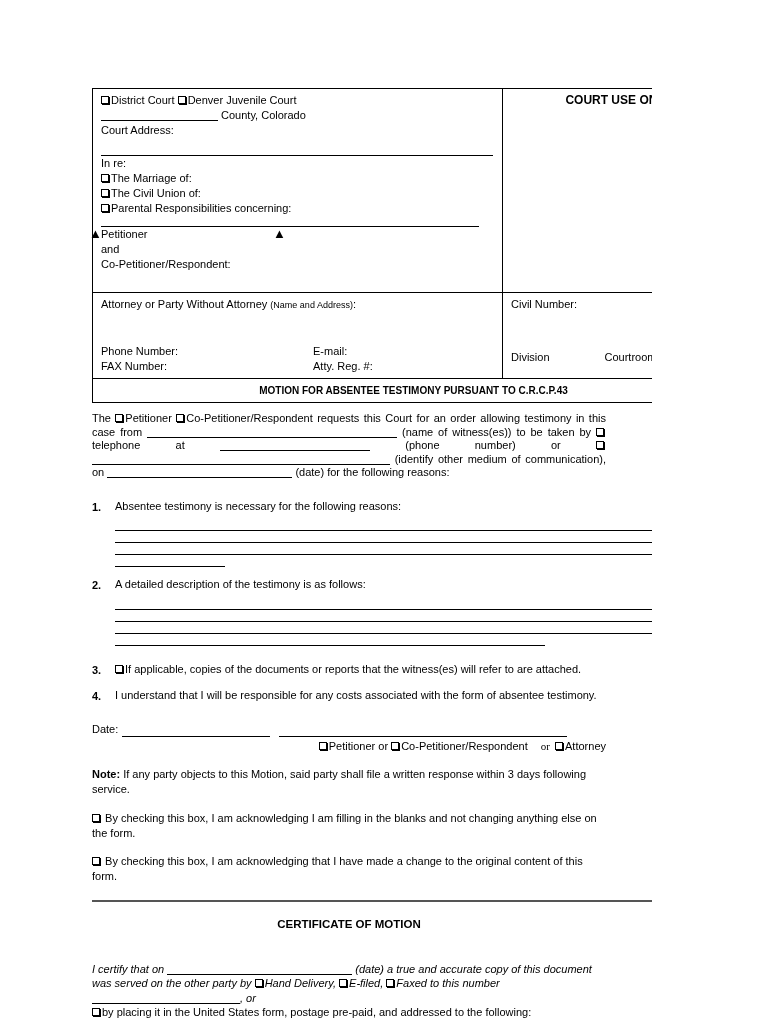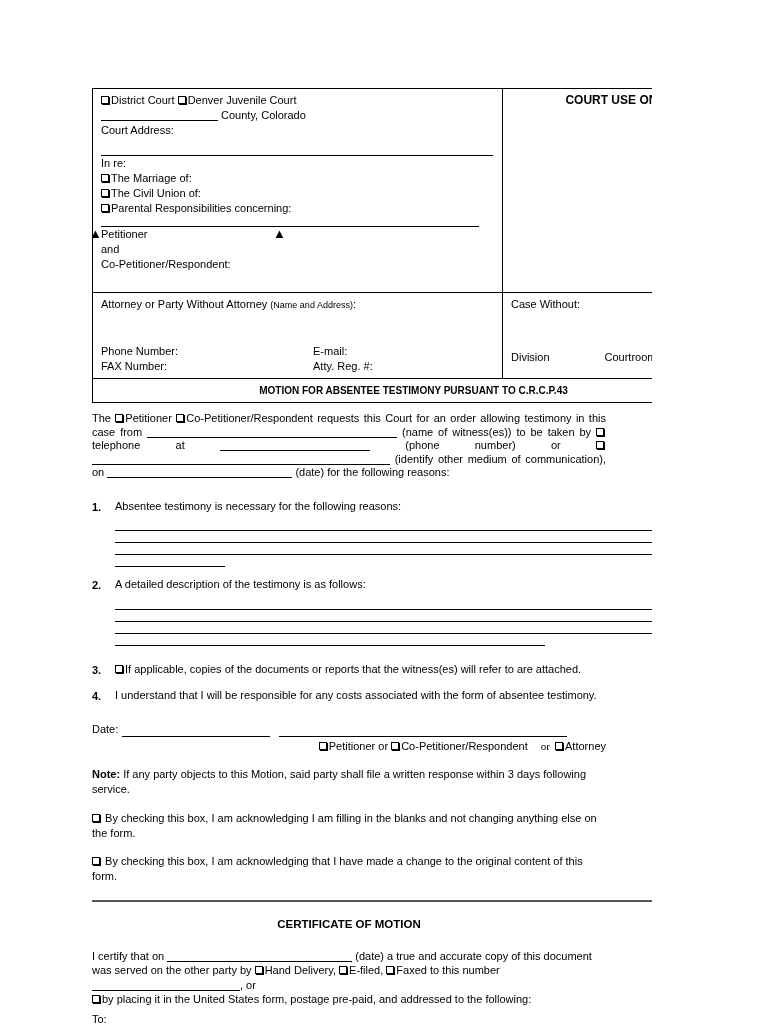--- a/index.html
+++ b/index.html
@@ -51,21 +51,21 @@
   .date-row .dlabel { margin-right:4px; }
   .sig-line-right { margin-left:auto; margin-right:39px; }
   .sig-options { text-align:right; margin-top:2px; }
   .sig-options .orsep { margin-left:10px; margin-right:2px;font-family:Liberation Serif, serif; }
   .note-p { margin-top:13px; }
   .note-p b { font-weight:bold;text-align:right; }
   .ack { margin-top:14px; }
   .ack2 { margin-top:13px; }
   .divider { margin-top:16px; height:2px; background:#555; width:632px; }
   .cert-title { margin-top:15px; text-align:center; font-weight:bold; font-size:11.5px; }
-  .cert-p { margin-top:17px; line-height:14.5px; }
+  .cert-p { margin-top:30px; line-height:14.5px;font-style:italic; }
   .mail-line { margin-top:0; }
   .to-row { display:flex; align-items:flex-end; margin-top:4px; height:16px; }
   .to-row .tlabel { width:26px; }
   .to-indent { margin-left:26px; }
   .addr-bl { width:205px; height:12px; border-bottom:1px solid #000; }
   .sig-word { margin-left:100px; }
 </style>
 </head>
 <body>
 
@@ -118,21 +118,21 @@
           <span class="c1">Phone Number:</span>
           <span>E-mail:</span>
         </div>
         <div class="att-row">
           <span class="c1">FAX Number:</span>
           <span>Atty. Reg. #:</span>
         </div>
       </td>
       <td class="col-right">
         <div class="case-wrap">
-          <div>Case Without:</div>
+          <div>Civil Number:</div>
           <div class="div-court">
             <span>Division</span><span>Courtroom</span>
           </div>
         </div>
       </td>
     </tr>
     <tr>
       <td class="title-cell" colspan="2">
         <span>MOTION FOR ABSENTEE TESTIMONY PURSUANT TO C.R.C.P.43</span>
       </td>

